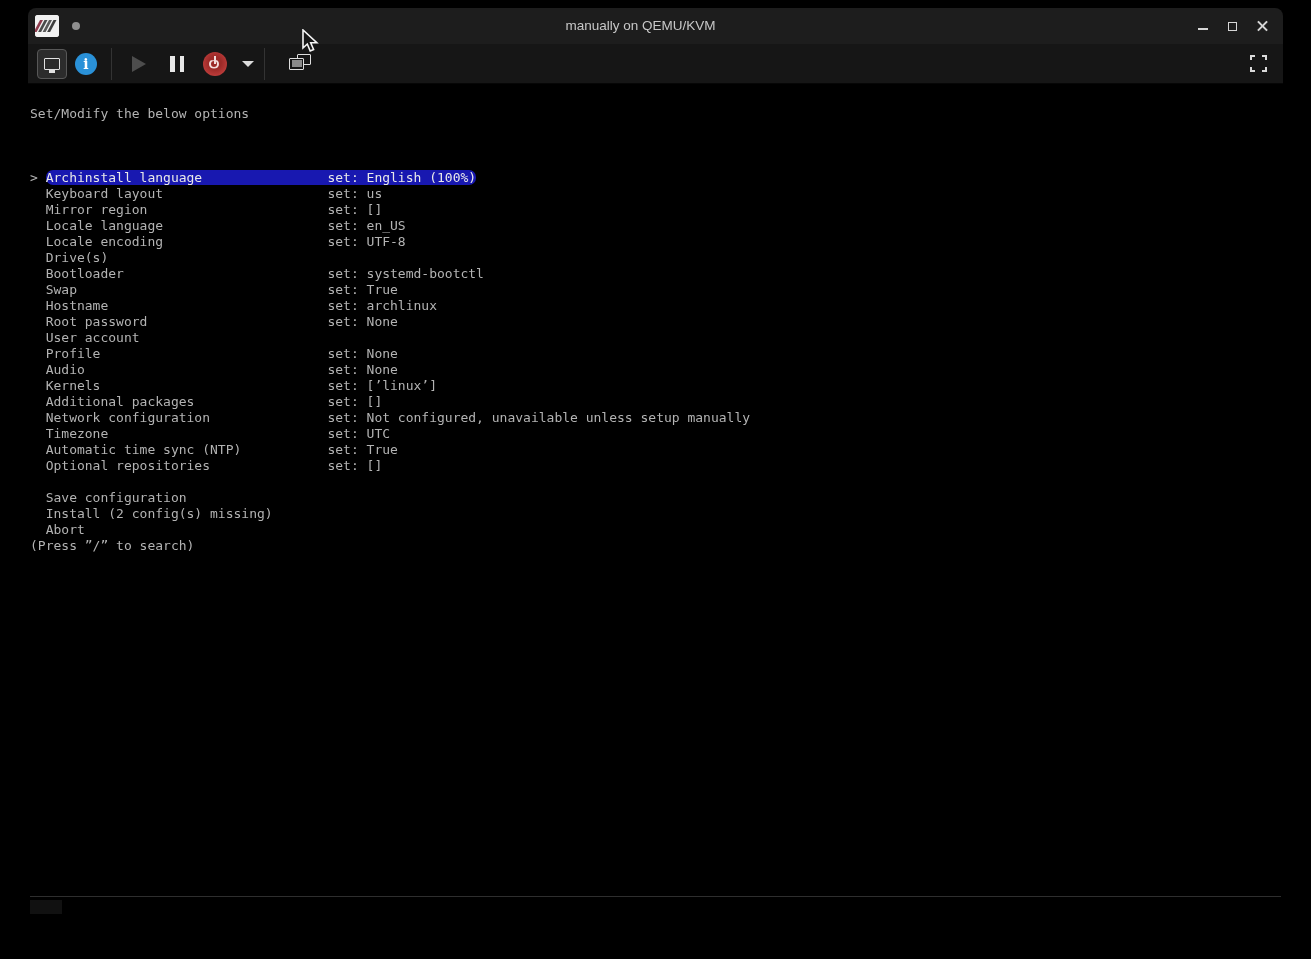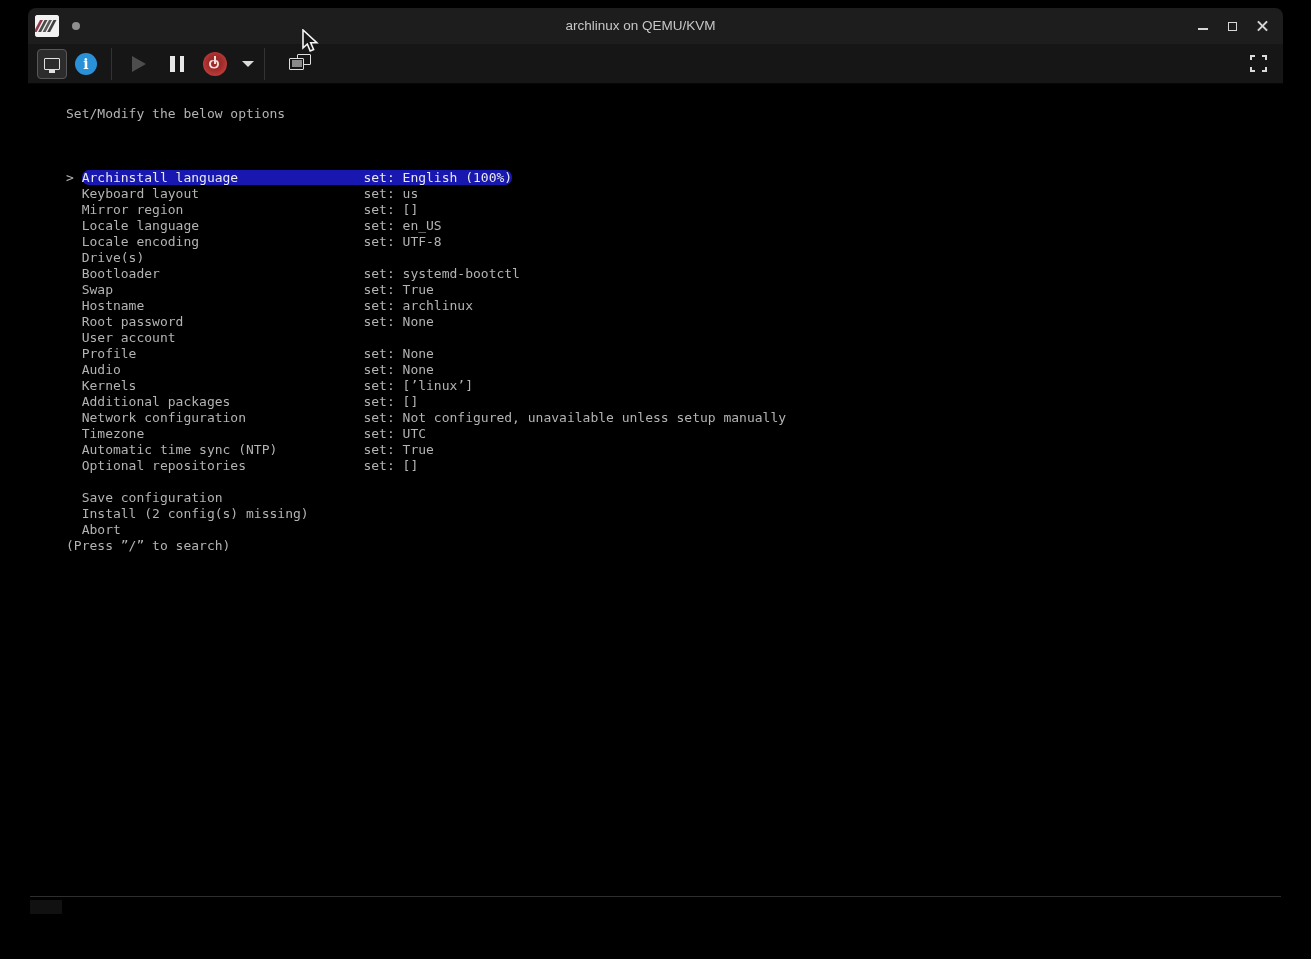--- a/index.html
+++ b/index.html
@@ -71,21 +71,21 @@
   .fullscreen .tl { left:0; top:0; border-right:none; border-bottom:none; }
   .fullscreen .tr { right:0; top:0; border-left:none; border-bottom:none; }
   .fullscreen .bl { left:0; bottom:0; border-right:none; border-top:none; }
   .fullscreen .br { right:0; bottom:0; border-left:none; border-top:none; }
 
   
   .display { position:relative; height:866px; background:#000; }
   #terminal { position:absolute; left:2px; top:6px;
               font-family:"DejaVu Sans Mono", monospace; font-size:13px;
               line-height:16px; color:#b3b3b3; white-space:pre; }
-  #terminal .line { height:16px;margin-left:36px; }
+  #terminal .line { height:16px; }
   #terminal .hl { background:#1818b0; color:#e9e9e9;border-radius:7px; }
   .term-sep { position:absolute; left:2px; top:812px; width:1251px; height:1px;
               background:#2e2e2e; }
   .term-cursor { position:absolute; left:2px; top:816px; width:32px; height:14px;
               background:#111; }
 
   
   .mouse { position:absolute; left:301px; top:29px; }
 </style>
 </head>
@@ -99,21 +99,21 @@
         <rect x="0" y="0" width="24" height="22" fill="#f2f2f2"></rect>
         <g transform="translate(3,5) skewX(-28)">
           <rect x="2" y="0" width="3" height="12" fill="#8e3a4c"></rect>
           <rect x="6.5" y="0" width="3" height="12" fill="#4a4a4a"></rect>
           <rect x="11" y="0" width="3" height="12" fill="#5a5a5a"></rect>
           <rect x="15.5" y="0" width="3" height="12" fill="#3f3f3f"></rect>
         </g>
       </svg>
     </div>
     <div class="tab-dot"></div>
-    <div class="title">archlinux on QEMU/KVM</div>
+    <div class="title">manually on QEMU/KVM</div>
     <div class="win-controls">
       <div class="wc-btn">
           <span class="glyph-min"></span>
         </div>
       <div class="wc-btn">
           <span class="glyph-max"></span>
         </div>
       <div class="wc-btn">
           <span class="glyph-close"></span>
         </div>

